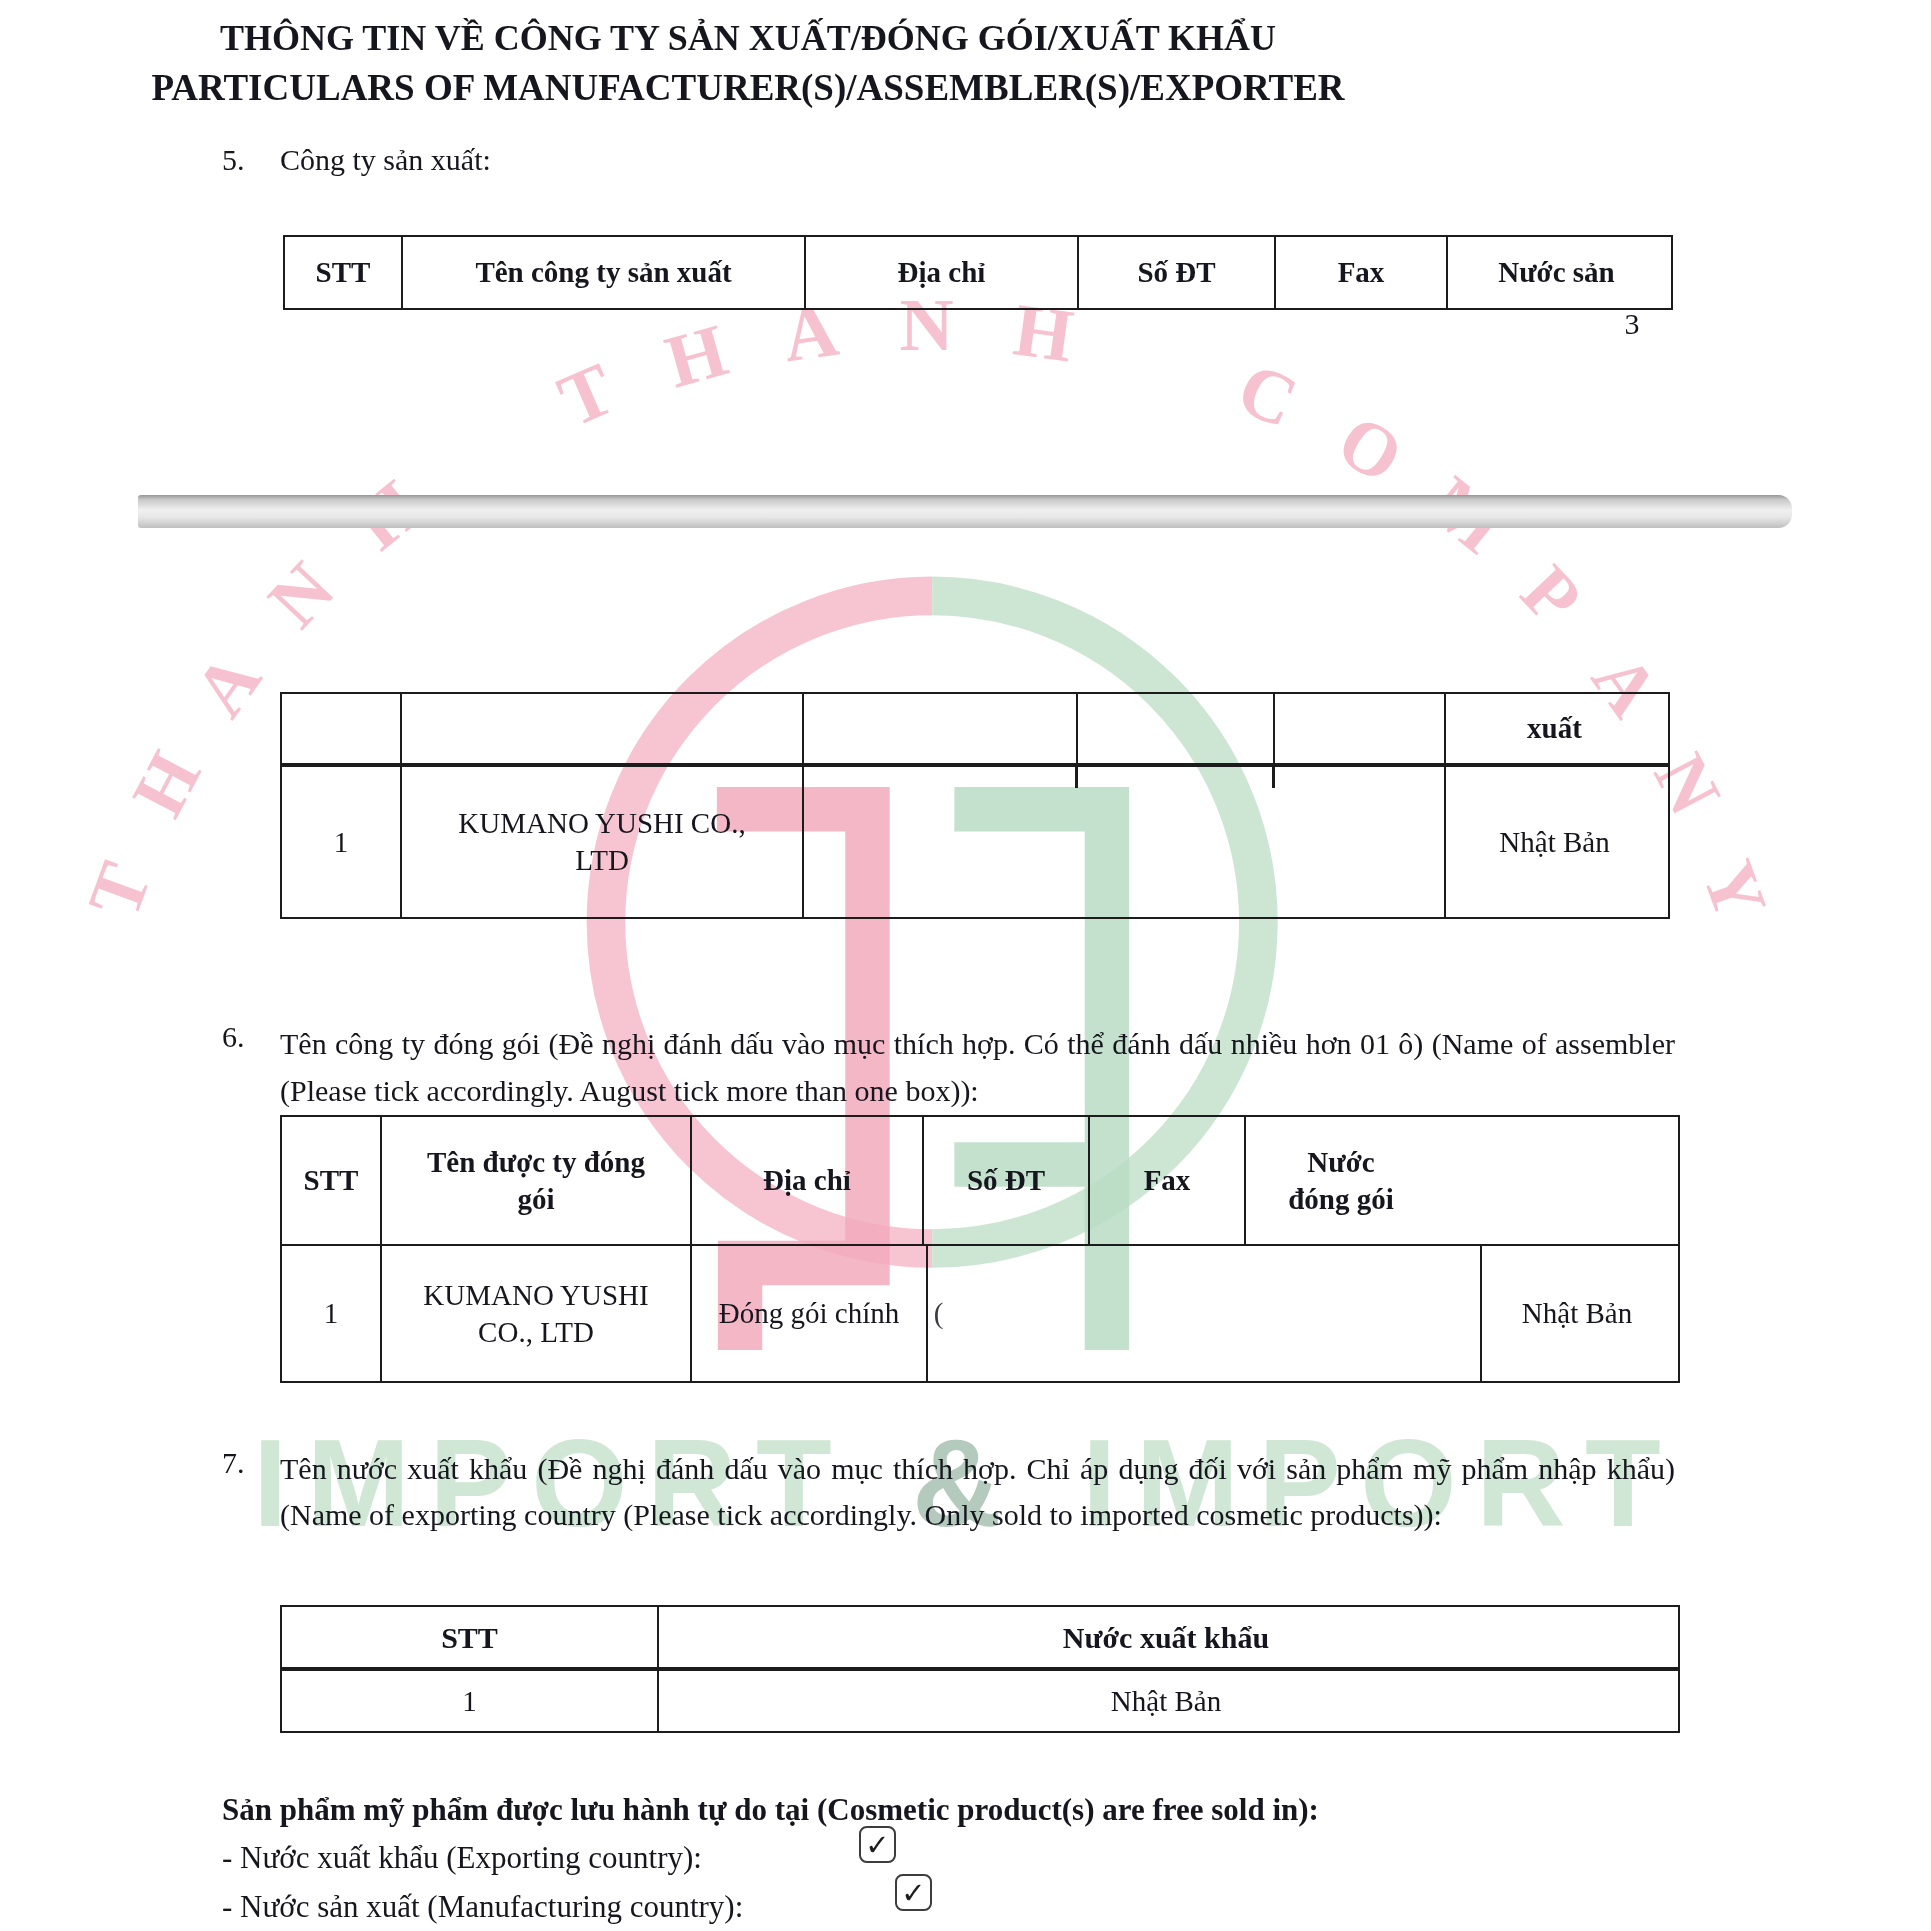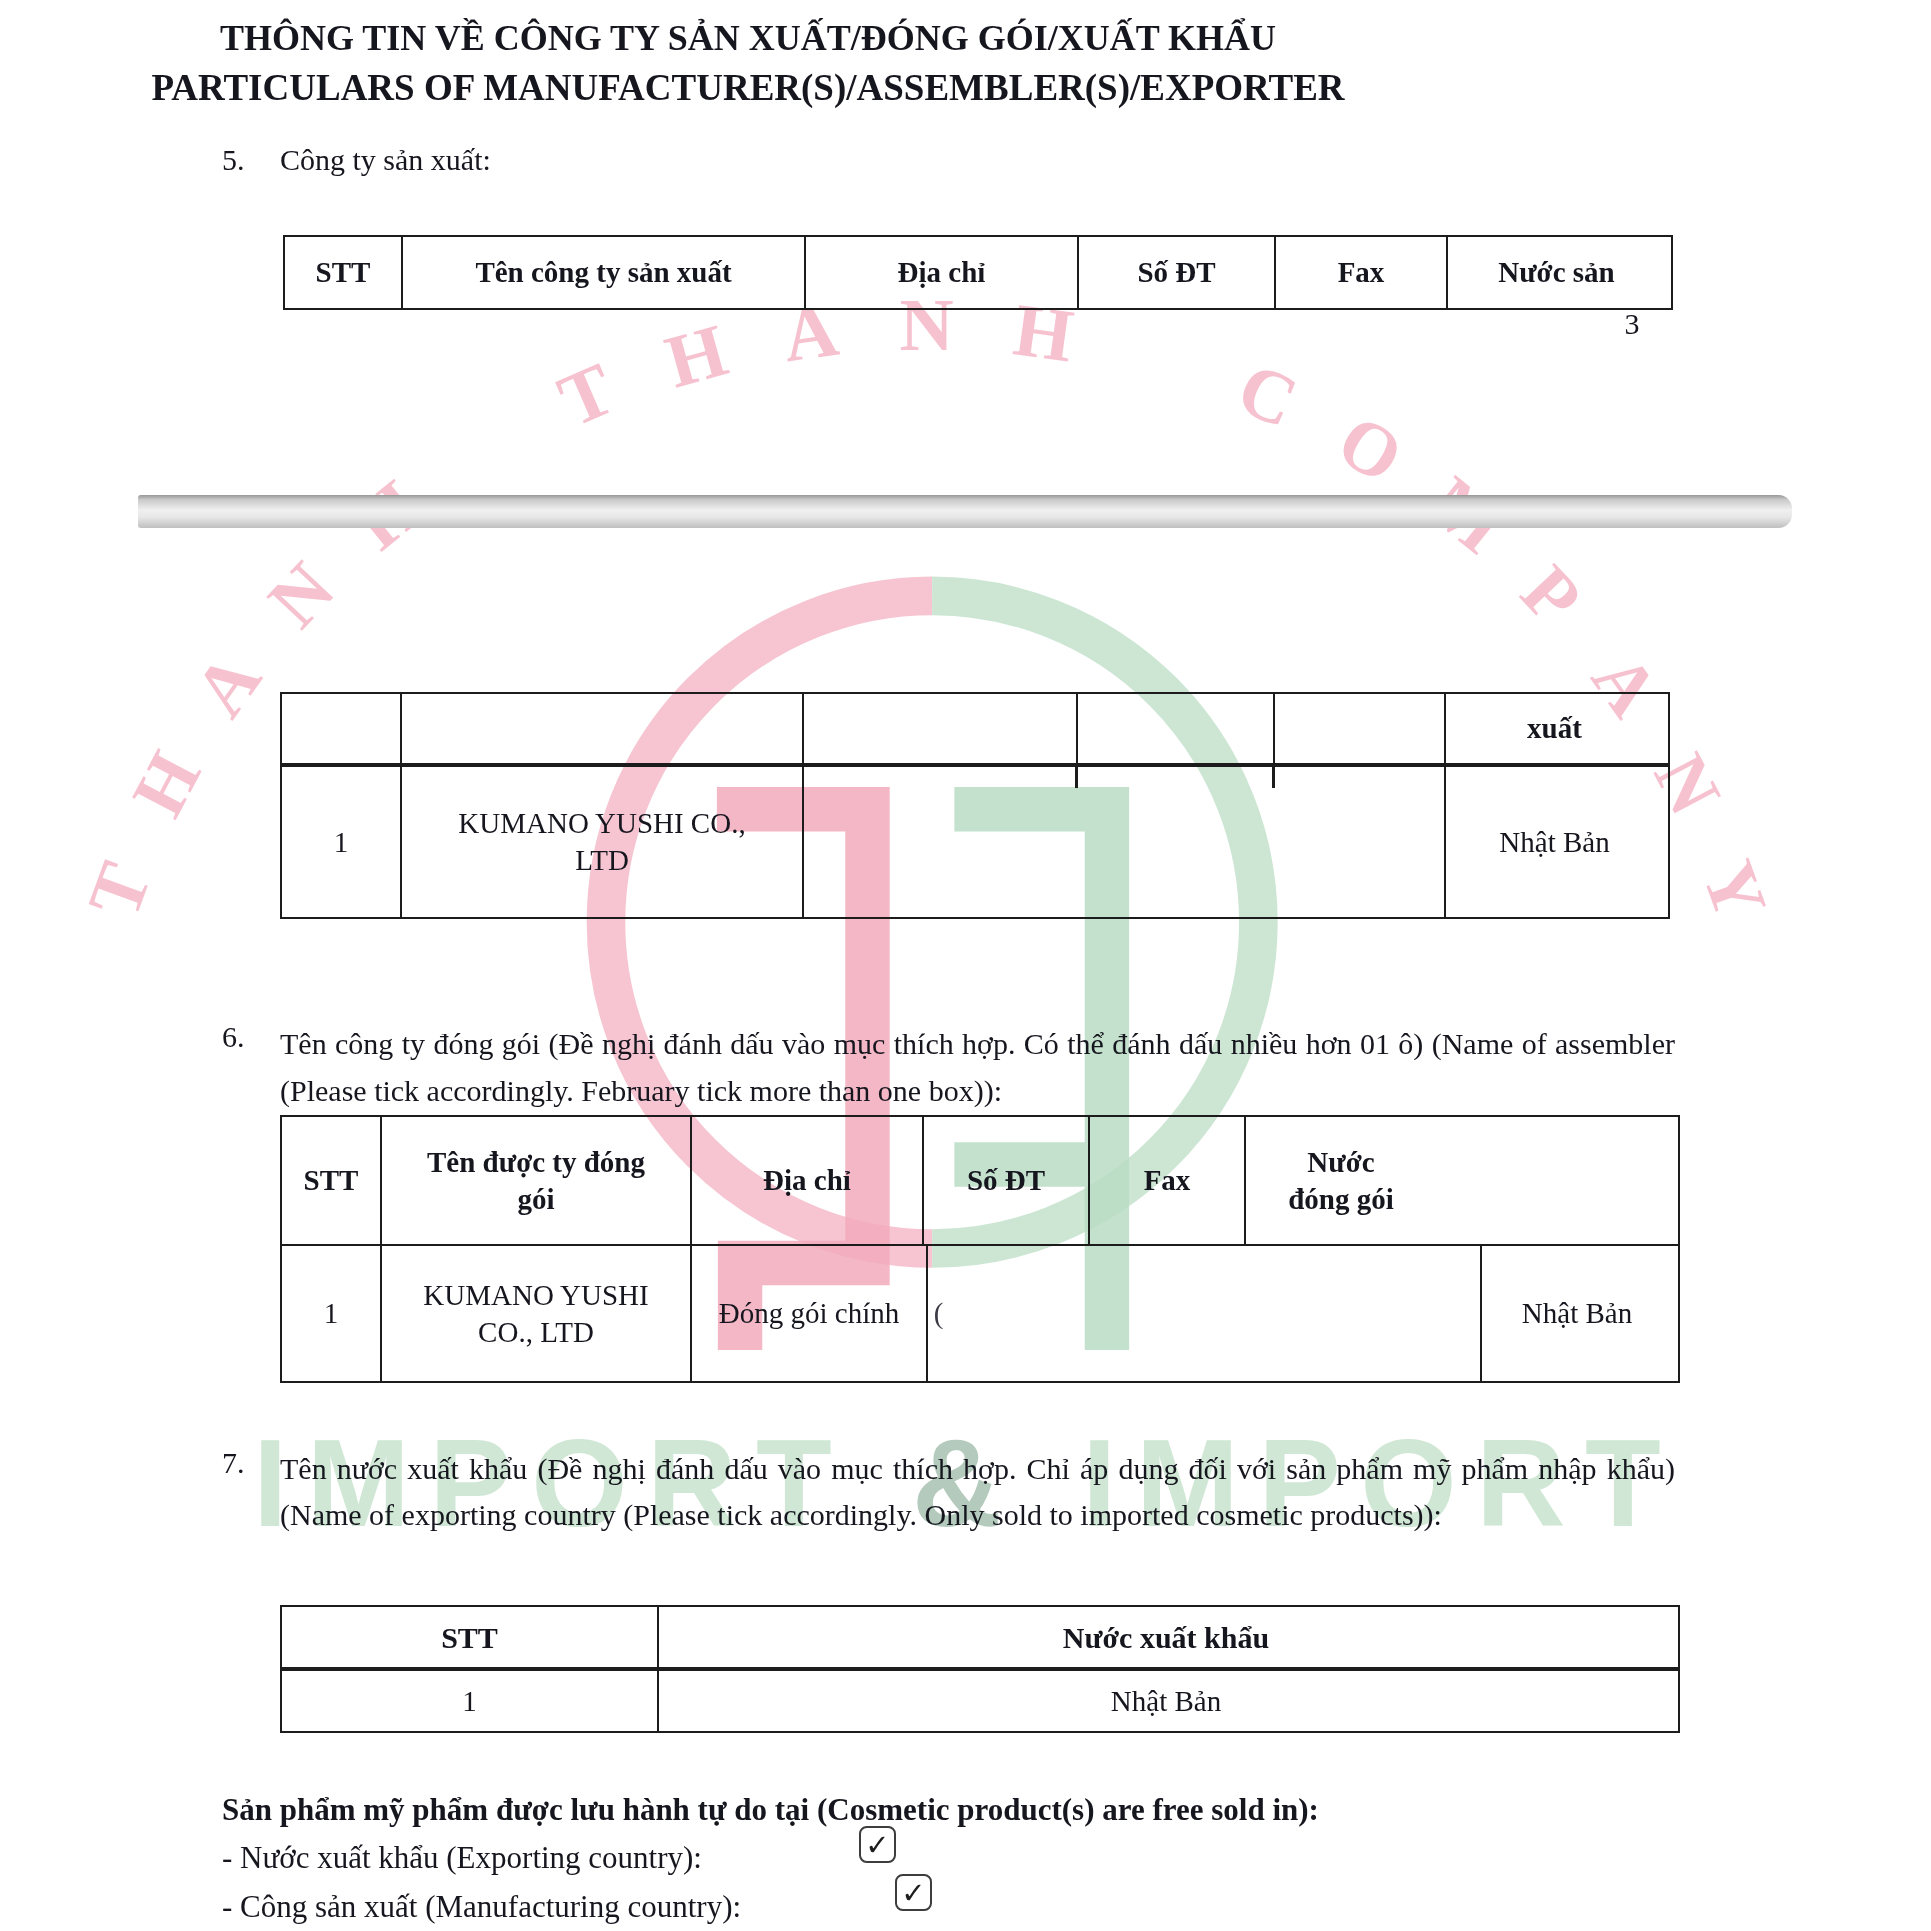--- a/index.html
+++ b/index.html
@@ -121,21 +121,21 @@
 LTD</div>
       <div class="tcell" style="width:642px;">
         <span class="stub" style="left:271px;top:0;height:21px;"></span>
         <span class="stub" style="left:468px;top:0;height:21px;"></span>
       </div>
       <div class="tcell" style="width:217px;">Nhật Bản</div>
     </div>
   </div>
 
   <div class="abs item-num" style="top:1020px;">6.</div>
-  <div class="abs para" style="top:1020px;">Tên công ty đóng gói (Đề nghị đánh dấu vào mục thích hợp. Có thể đánh dấu nhiều hơn 01 ô) (Name of assembler (Please tick accordingly. February tick more than one box)):</div>
+  <div class="abs para" style="top:1020px;">Tên công ty đóng gói (Đề nghị đánh dấu vào mục thích hợp. Có thể đánh dấu nhiều hơn 01 ô) (Name of assembler (Please tick accordingly. August tick more than one box)):</div>
 
   <div class="tbl" style="left:280px;top:1115px;width:1396px;">
     <div class="trow" style="height:127px;">
       <div class="tcell th" style="width:100px;">STT</div>
       <div class="tcell th" style="width:310px;">Tên được ty đóng
 gói</div>
       <div class="tcell th" style="width:232px;">Địa chỉ</div>
       <div class="tcell th" style="width:166px;">Số ĐT</div>
       <div class="tcell th" style="width:156px;">Fax</div>
       <div class="tcell th" style="width:190px;">Nước
@@ -161,17 +161,17 @@
     </div>
     <div class="trow thick" style="height:64px;">
       <div class="tcell" style="width:377px;">1</div>
       <div class="tcell" style="width:1014px;">Nhật Bản</div>
     </div>
   </div>
 
   <div class="abs" style="left:222px;top:1792px;font-size:31px;font-weight:bold;">Sản phẩm mỹ phẩm được lưu hành tự do tại (Cosmetic product(s) are free sold in):</div>
   <div class="abs" style="left:222px;top:1840px;font-size:31px;">- Nước xuất khẩu (Exporting country):</div>
   <div class="cb" style="left:859px;top:1826px;">✓</div>
-  <div class="abs" style="left:222px;top:1889px;font-size:31px;">- Công sản xuất (Manufacturing country):</div>
+  <div class="abs" style="left:222px;top:1889px;font-size:31px;">- Nước sản xuất (Manufacturing country):</div>
   <div class="cb" style="left:895px;top:1874px;">✓</div>
 
 </div>
 
 
 </body></html>

